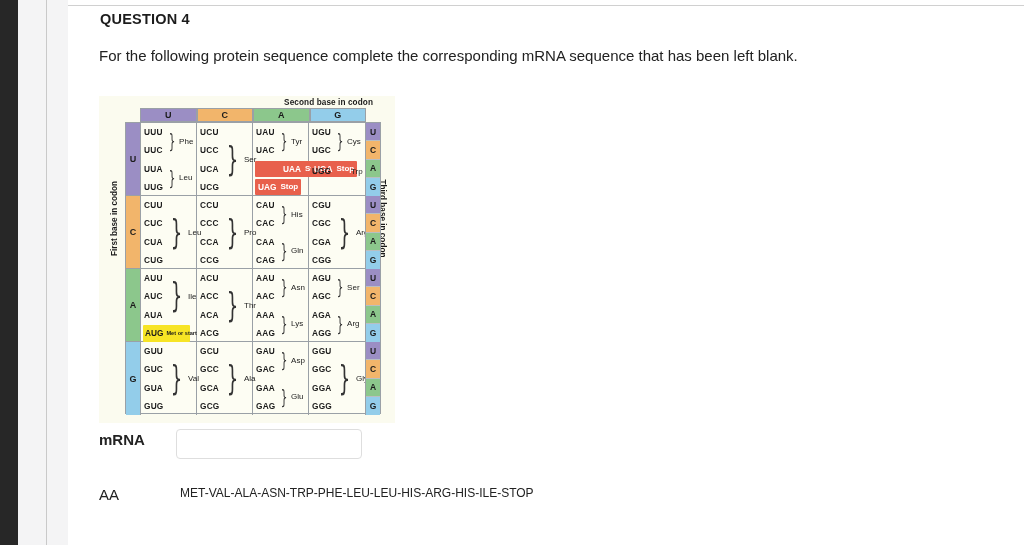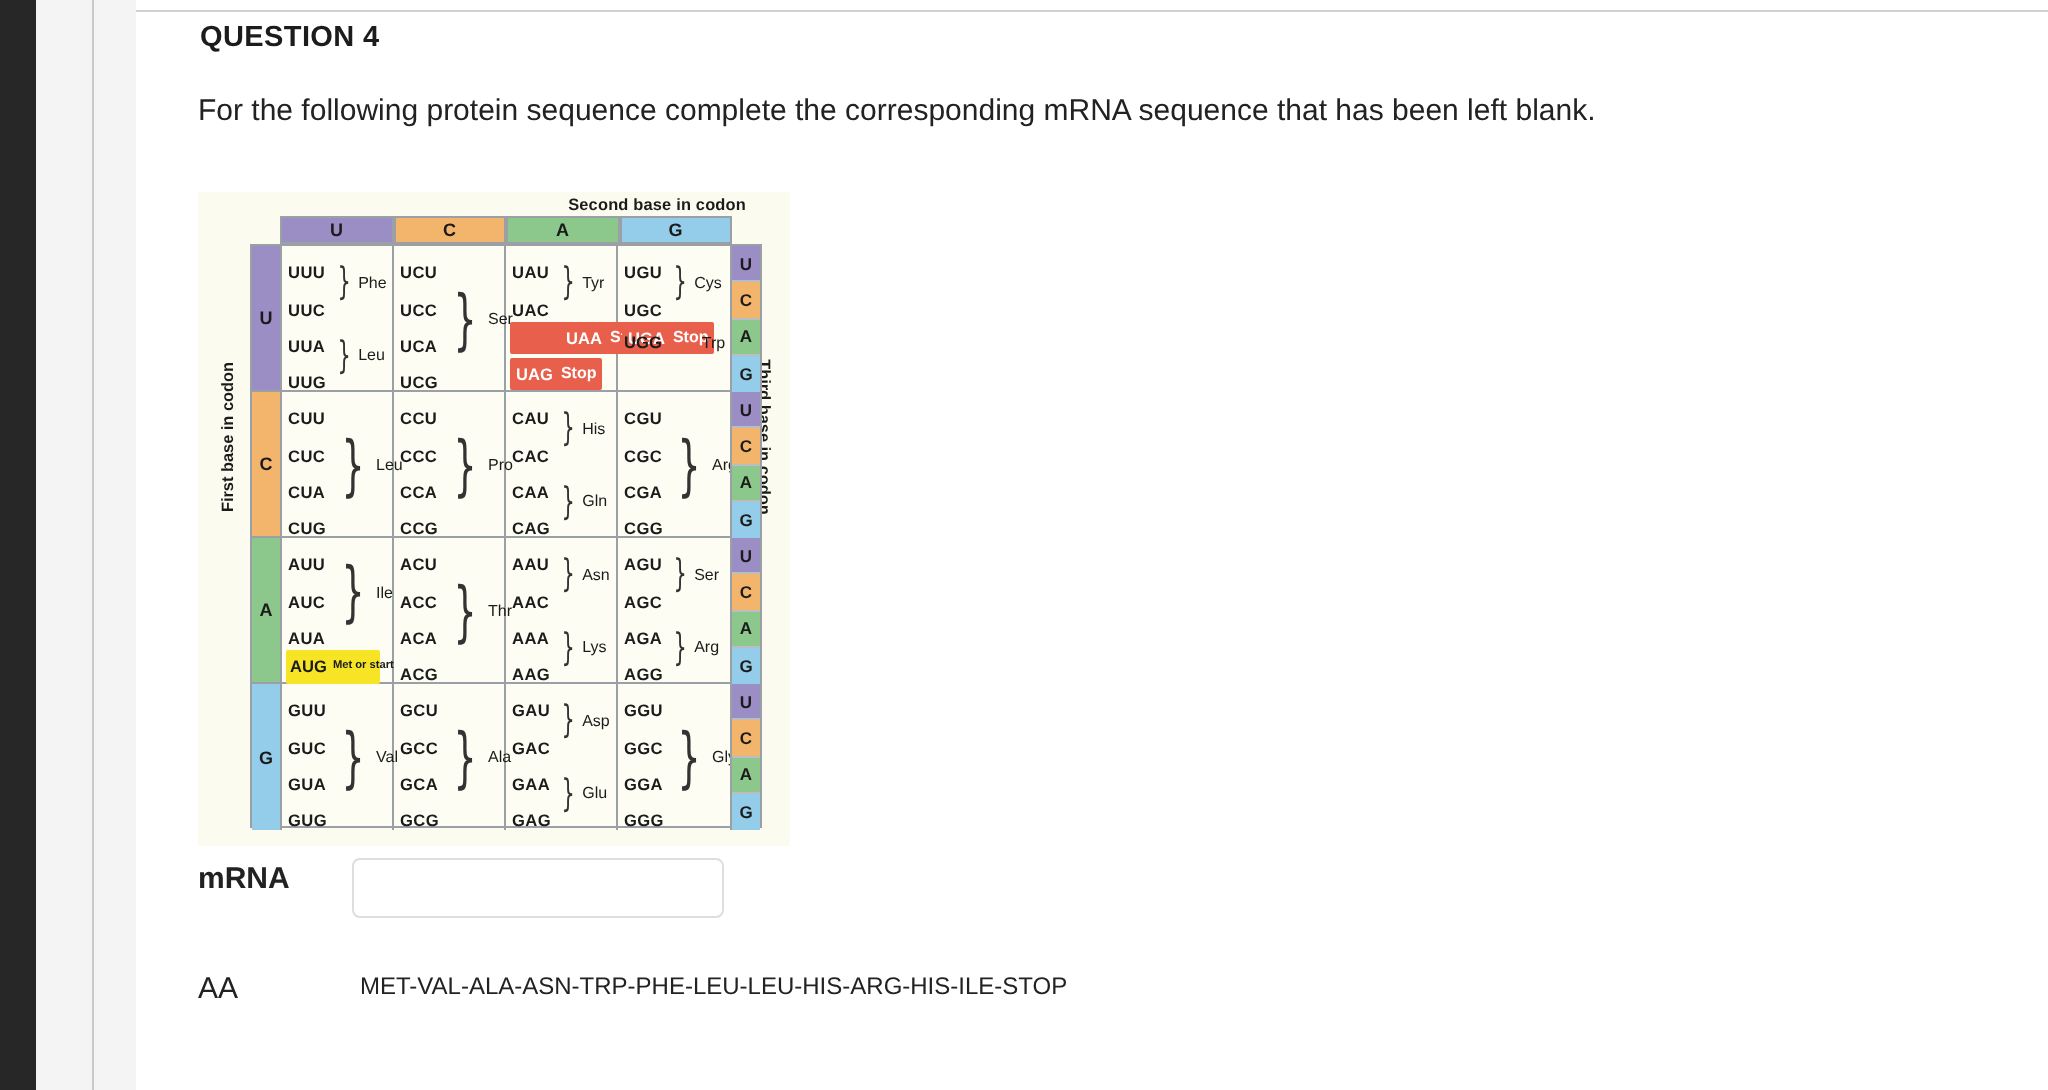--- a/index.html
+++ b/index.html
@@ -102,21 +102,21 @@
   .cols { position: absolute; left: 15px; top: 0; right: 15px; height: 100%; display: flex; }
   .col {
     width: 56.5px; height: 100%;
     border-right: 1px solid #9aa0a6;
     position: relative;
   }
   .col.lastcol { border-right: none; }
 
   .codon-line {
     position: absolute; left: 3px; height: 18.25px;
-    display: flex; align-items: flex-end;
+    display: flex; align-items: center;
     font-size: 8.3px; font-weight: bold; color: #1b1b1b;
     letter-spacing: .2px; white-space: nowrap;
   }
   .codon-line.r0 { top: 0; }
   .codon-line.r1 { top: 18.25px; }
   .codon-line.r2 { top: 36.5px; }
   .codon-line.r3 { top: 54.75px; }
 
   .codon-txt { display: inline-block; }
 

